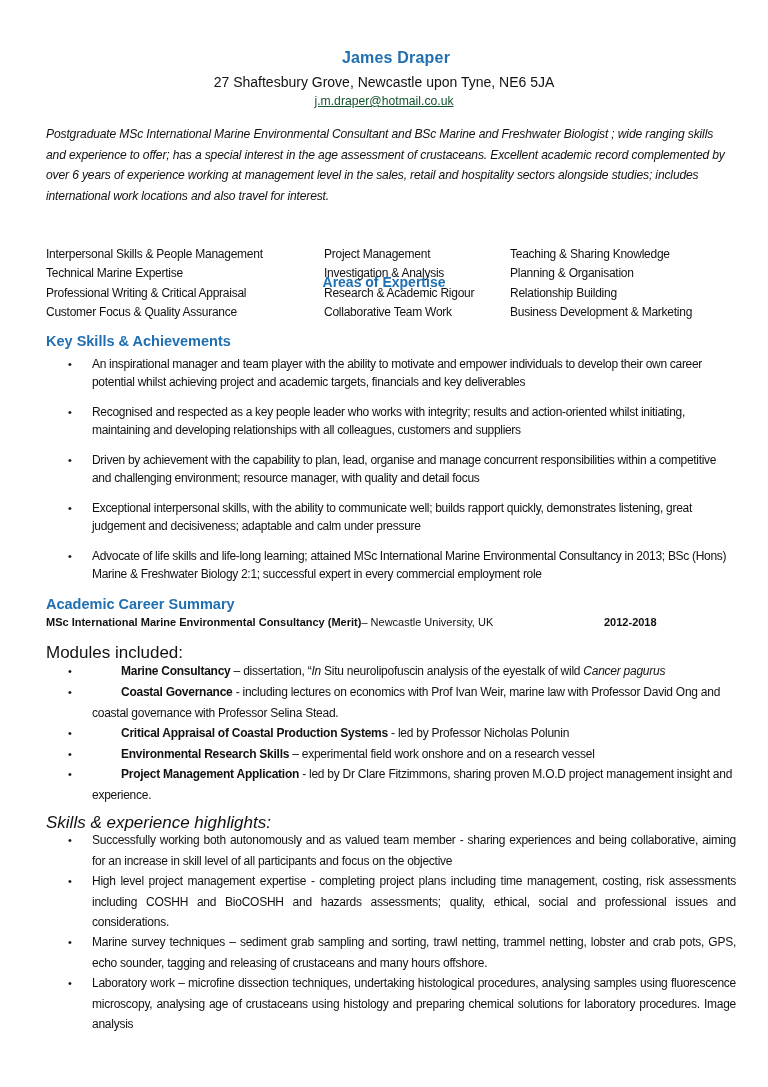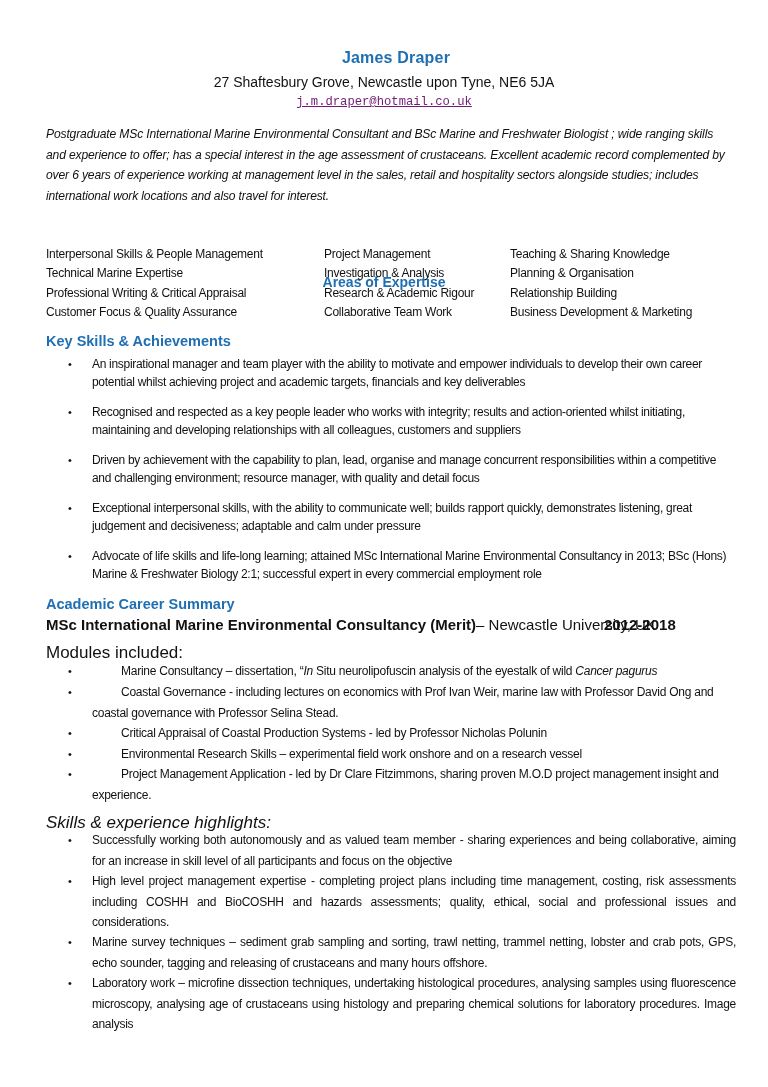--- a/index.html
+++ b/index.html
@@ -5,41 +5,41 @@
   html, body { margin: 0; padding: 0; background: #ffffff; }
   body {
     width: 768px; height: 1087px; overflow: hidden; position: relative;
     font-family: "Liberation Sans", sans-serif; color: #111; font-size: 12.2px;
   }
   .page { position: absolute; left: 0; top: 0; width: 768px; height: 1087px; }
   .name { position: absolute; top: 49px; left: 12px; width: 768px; text-align: center;
     font-size: 16px; font-weight: bold; color: #1f6fb2; letter-spacing: 0.2px; }
   .addr { position: absolute; top: 74px; left: 0; width: 768px; text-align: center; font-size: 14px; }
   .email { position: absolute; top: 94px; left: 0; width: 768px; text-align: center; font-size: 12.2px; }
-  .email a { color: #701a75; text-decoration: underline; font-family: Liberation Mono, monospace; }
+  .email a { color: #14532d; text-decoration: underline; }
   .summary { position: absolute; top: 124px; left: 46px; width: 686px; font-style: italic;
     font-size: 12.1px; line-height: 20.5px; letter-spacing: -0.15px; }
   .h-center { position: absolute; left: 0; width: 768px; text-align: center; font-weight: bold;
     color: #1f6fb2; font-size: 14px; }
   .h-left { position: absolute; left: 46px; font-weight: bold; color: #1f6fb2; font-size: 14.5px; }
   .exp-grid { position: absolute; top: 241px; left: 46px; width: 700px; }
   .exp-row { display: flex; height: 19.5px; align-items: flex-end; font-size: 12px; letter-spacing: -0.25px; }
   .exp-c1 { width: 278px; }
   .exp-c2 { width: 186px; }
   .exp-c3 { width: 236px; }
   .kbullets { position: absolute; left: 46px; width: 690px; }
   .kitem { position: absolute; left: 0; width: 690px; display: flex; font-size: 12px; line-height: 18px; letter-spacing: -0.3px; }
   .dot { width: 46px; flex: 0 0 46px; text-align: left; padding-left: 22px; box-sizing: border-box; font-size: 11px; }
   .ktext { flex: 1; }
-  .msc-line { position: absolute; top: 616px; left: 46px; width: 700px; font-size: 15px; display: flex; }
+  .msc-line { position: absolute; top: 616px; left: 46px; width: 700px; font-size: 11px; display: flex; }
   .msc-line b { font-weight: bold; }
   .msc-year { position: absolute; left: 558px; font-weight: bold; }
   .plain { position: absolute; left: 46px; font-size: 17px; }
   .mitem { position: absolute; left: 46px; width: 690px; display: flex; font-size: 12px; line-height: 20.5px; letter-spacing: -0.25px; }
-  .mitem b { font-weight: normal; padding-left: 29px; }
+  .mitem b { font-weight: bold; padding-left: 29px; }
   .justify { text-align: justify; }
 </style>
 </head>
 <body>
 
 <div class="page">
 
   <div class="name">James Draper</div>
   <div class="addr">27 Shaftesbury Grove, Newcastle upon Tyne, NE6 5JA</div>
   <div class="email">

